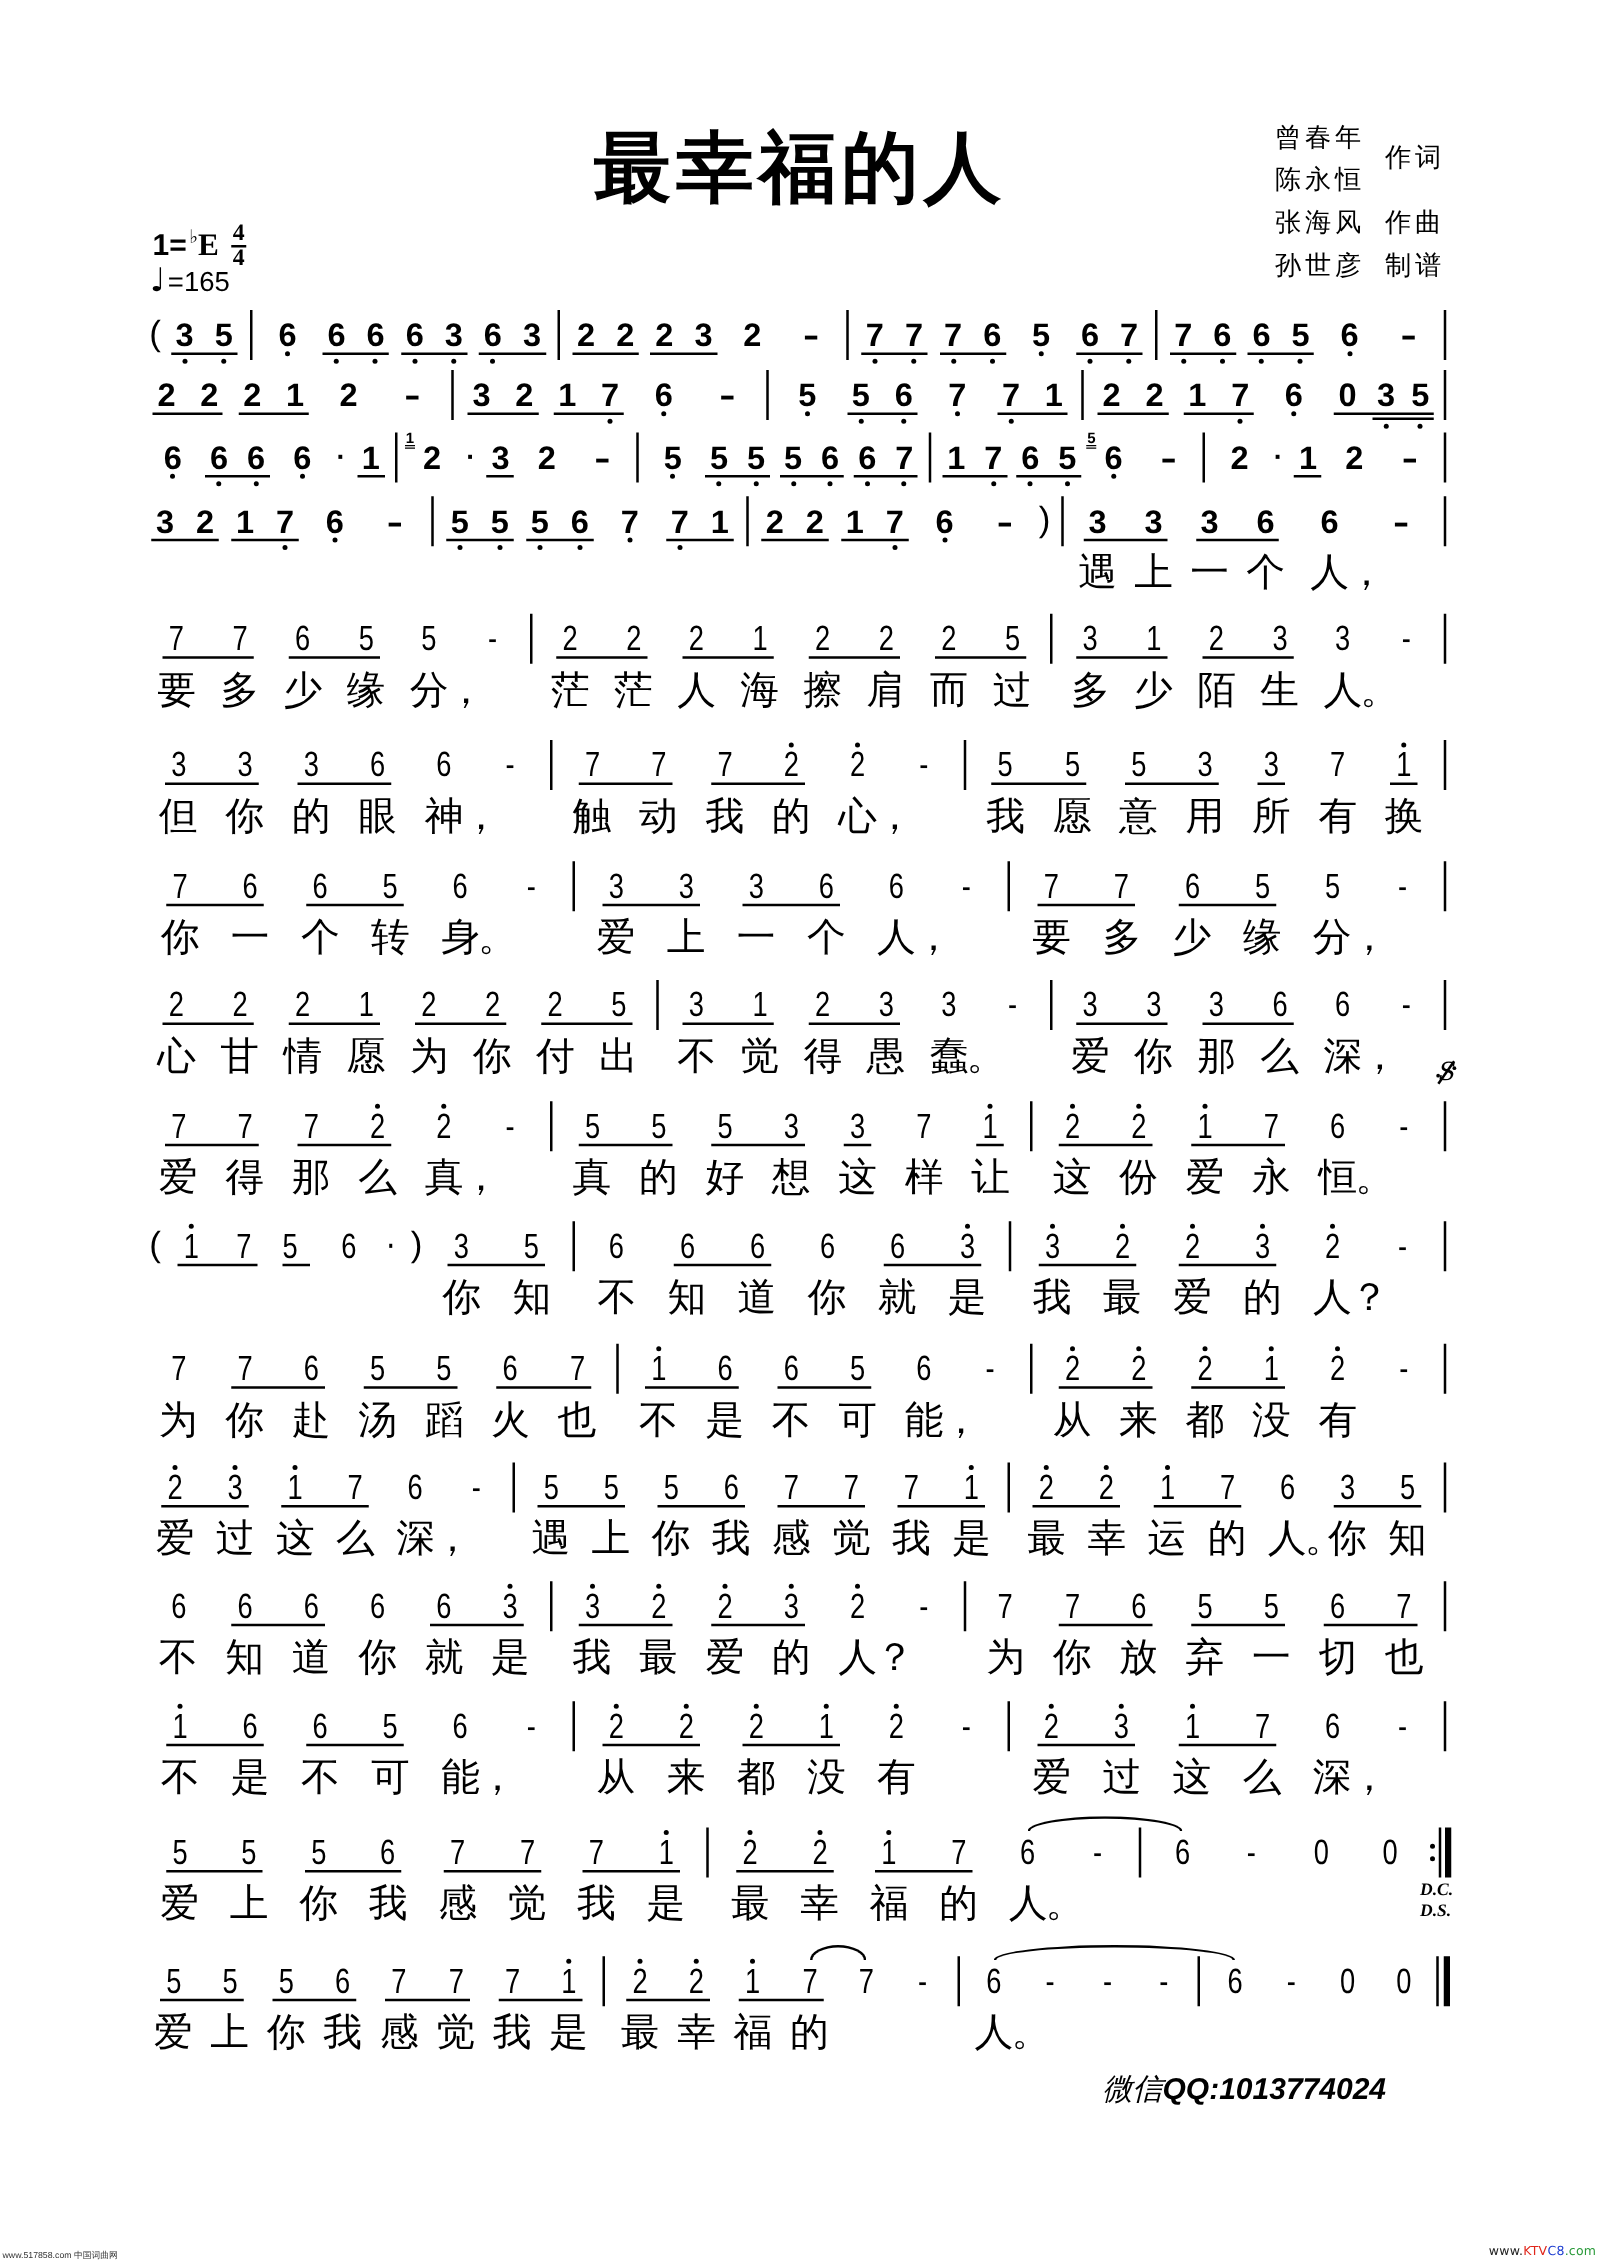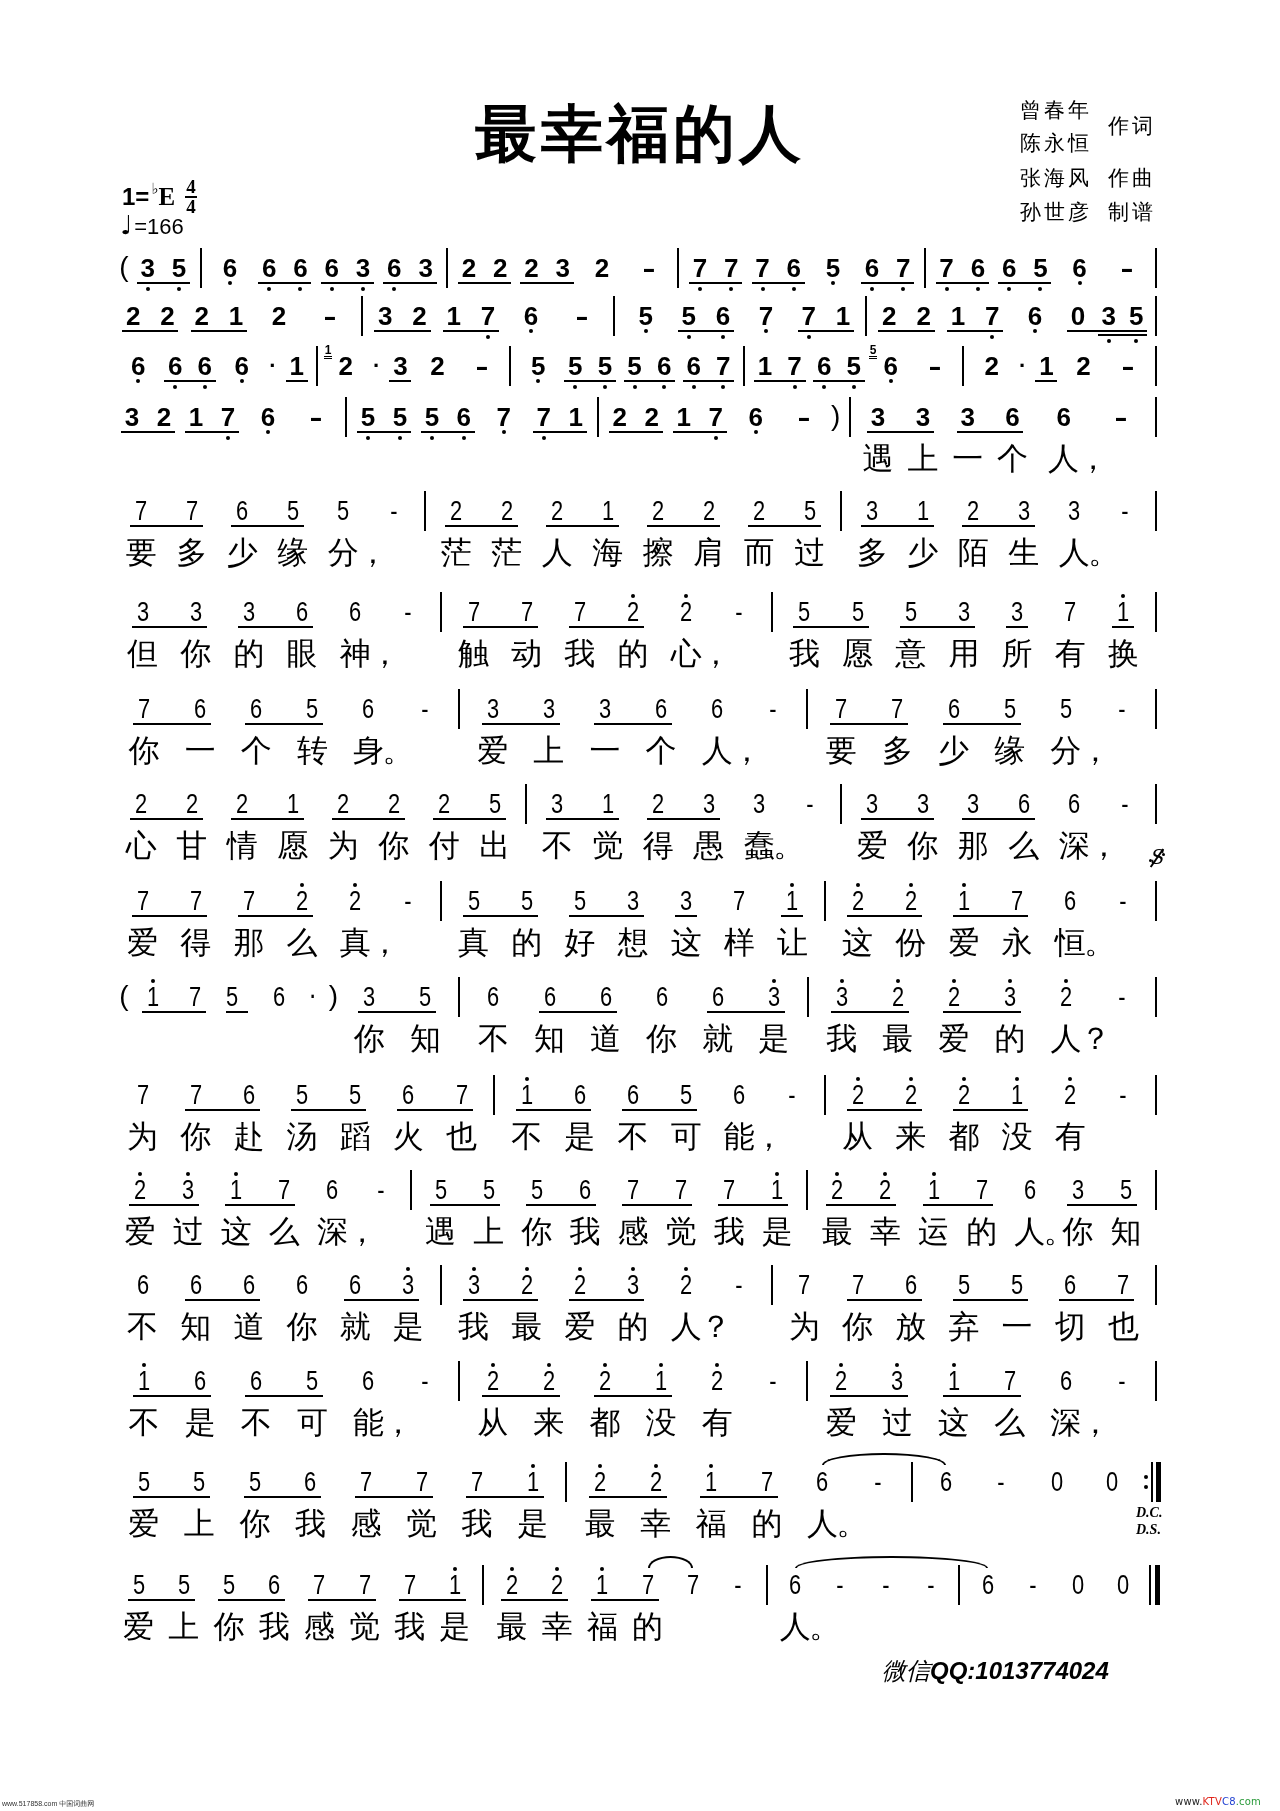--- a/index.html
+++ b/index.html
@@ -90,21 +90,21 @@
   <span class="kflat">♭</span>
   <span class="knote">E</span>
   <span class="frac">
     <span class="num">4</span>
     <span class="den">4</span>
   </span>
 </div>
 
 <div id="tempo">
   <span class="tnote">♩</span>
-  <span class="tval">=166</span>
+  <span class="tval">=165</span>
 </div>
 
 <div class="credit" style="left:1020px;top:98px;">曾春年</div>
 <div class="credit" style="left:1020px;top:131px;">陈永恒</div>
 <div class="credit" style="left:1108px;top:114px;">作词</div>
 <div class="credit" style="left:1020px;top:166px;">张海风</div>
 <div class="credit" style="left:1108px;top:166px;">作曲</div>
 <div class="credit" style="left:1020px;top:200px;">孙世彦</div>
 <div class="credit" style="left:1108px;top:200px;">制谱</div>
 
@@ -2126,14 +2126,14 @@
   <i class="sd" style="left:15px;top:7px;"></i>
 </div>
 <div class="mark" style="top:1505px;">D.C.</div>
 <div class="mark" style="top:1522px;">D.S.</div>
 
 <div id="contact">
   <span class="cprefix">微信</span><span class="crest">QQ:1013774024</span>
 </div>
 <div id="wm-left">www.517858.com 中国词曲网</div>
 <div id="wm-right">
-  <span id="wm-www" style="color: rgb(34, 34, 34);">www.</span><span id="wm-ktv" style="color: rgb(224, 38, 27);">KTV</span><span id="wm-c8" style="color: rgb(31, 63, 209);">C8</span><span id="wm-com" style="color: rgb(42, 154, 58);">.com</span>
+  <span id="wm-www" style="color: rgb(34, 34, 34); margin-left: 16px;">www.</span><span id="wm-ktv" style="color: rgb(224, 38, 27);">KTV</span><span id="wm-c8" style="color: rgb(31, 63, 209);">C8</span><span id="wm-com" style="color: rgb(42, 154, 58);">.com</span>
 </div>
 
 </body></html>

